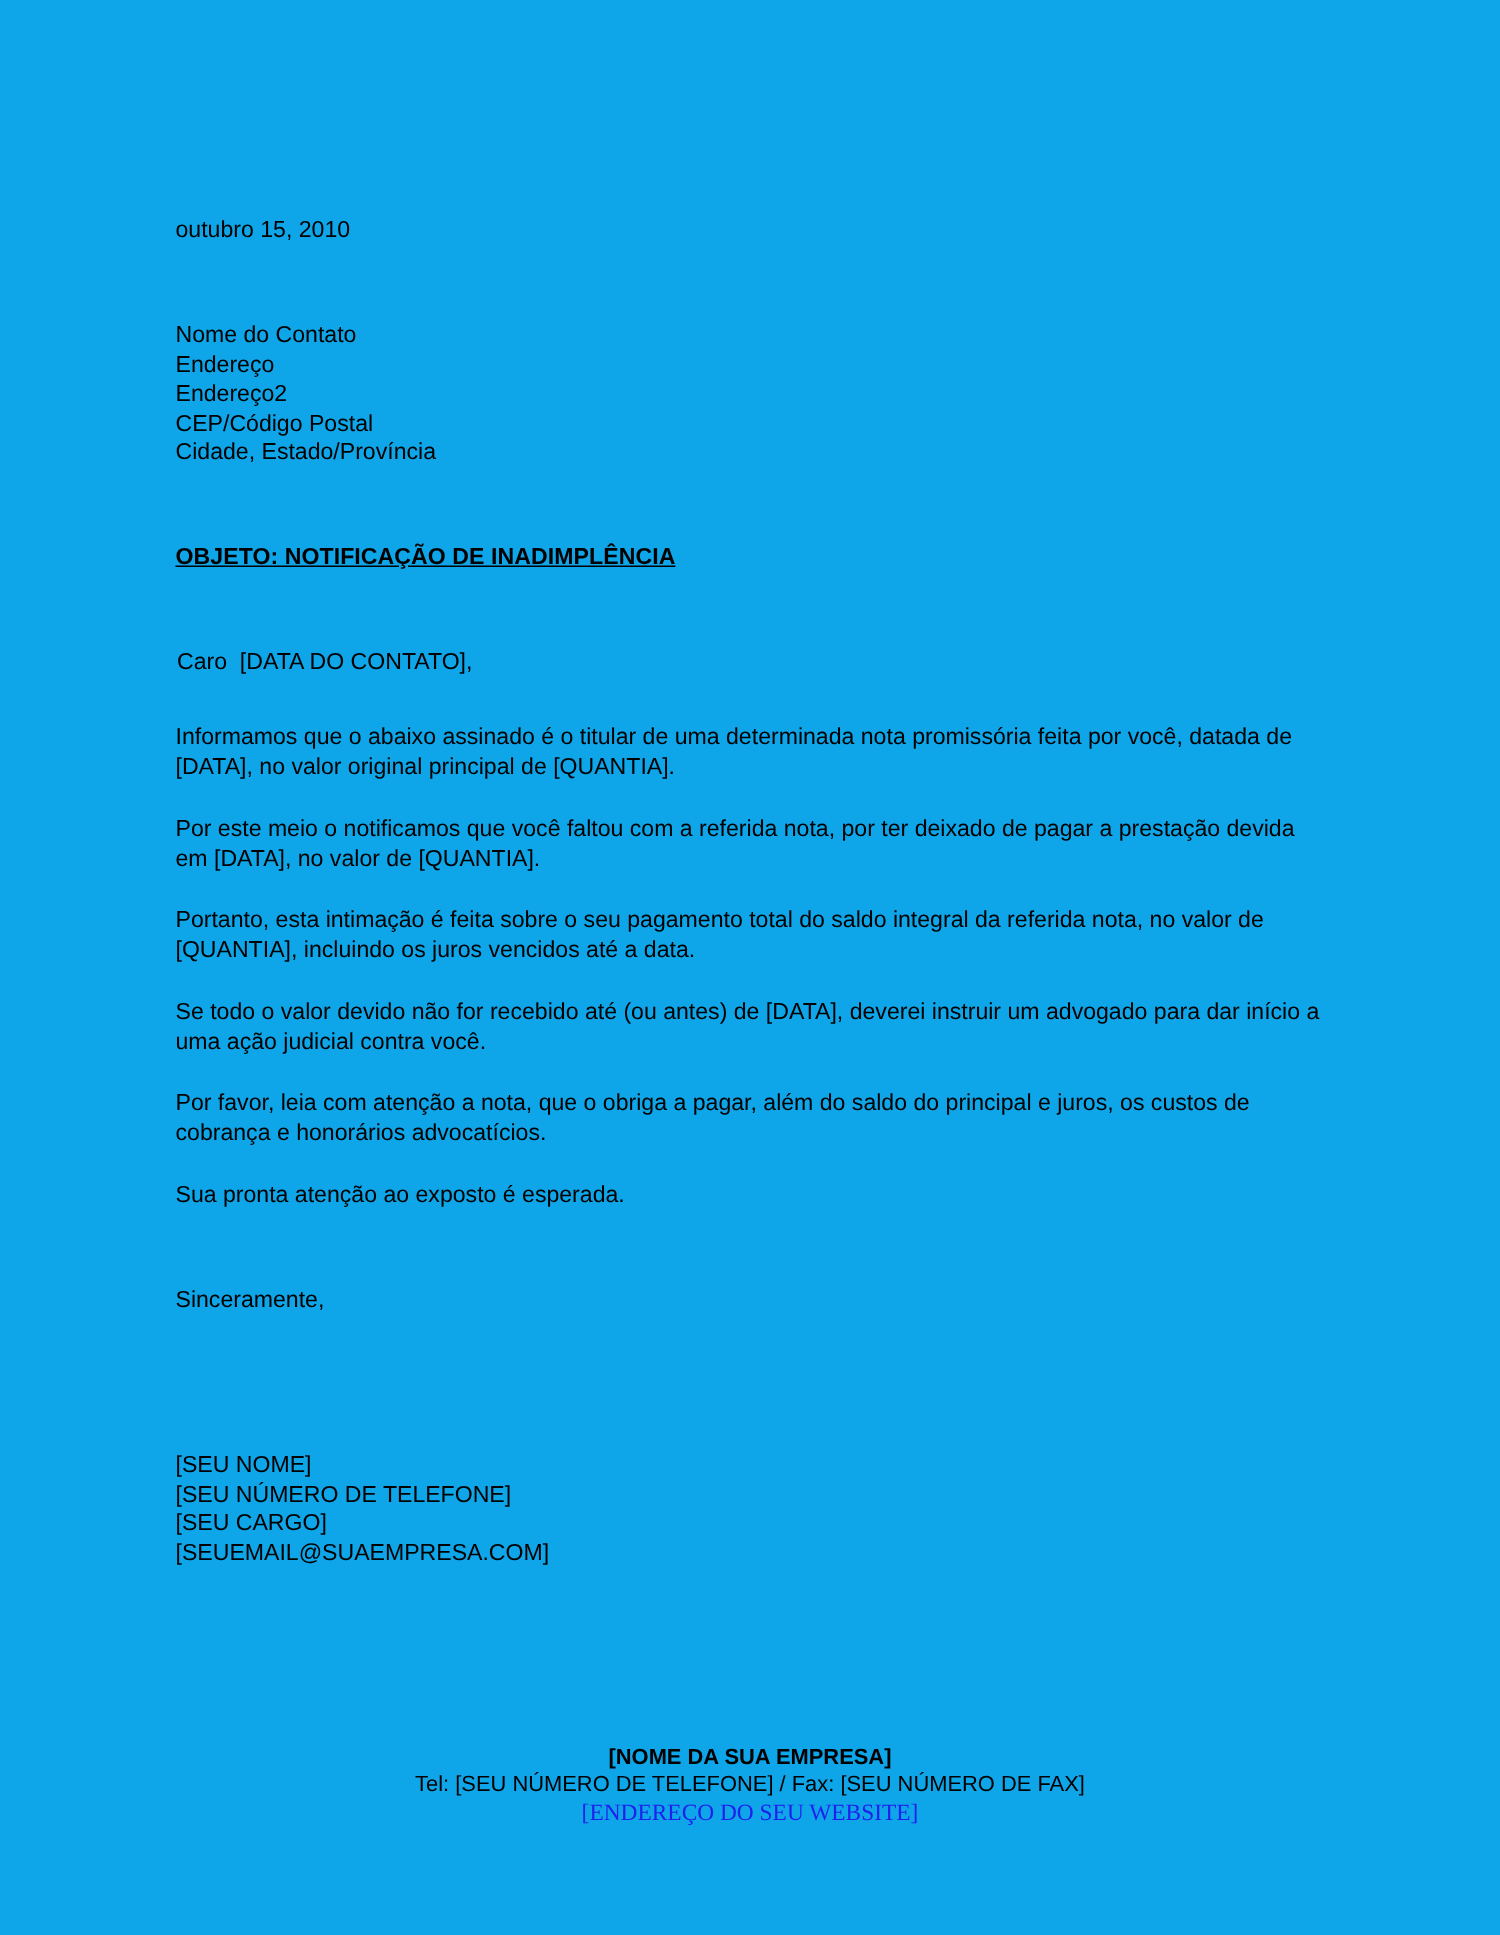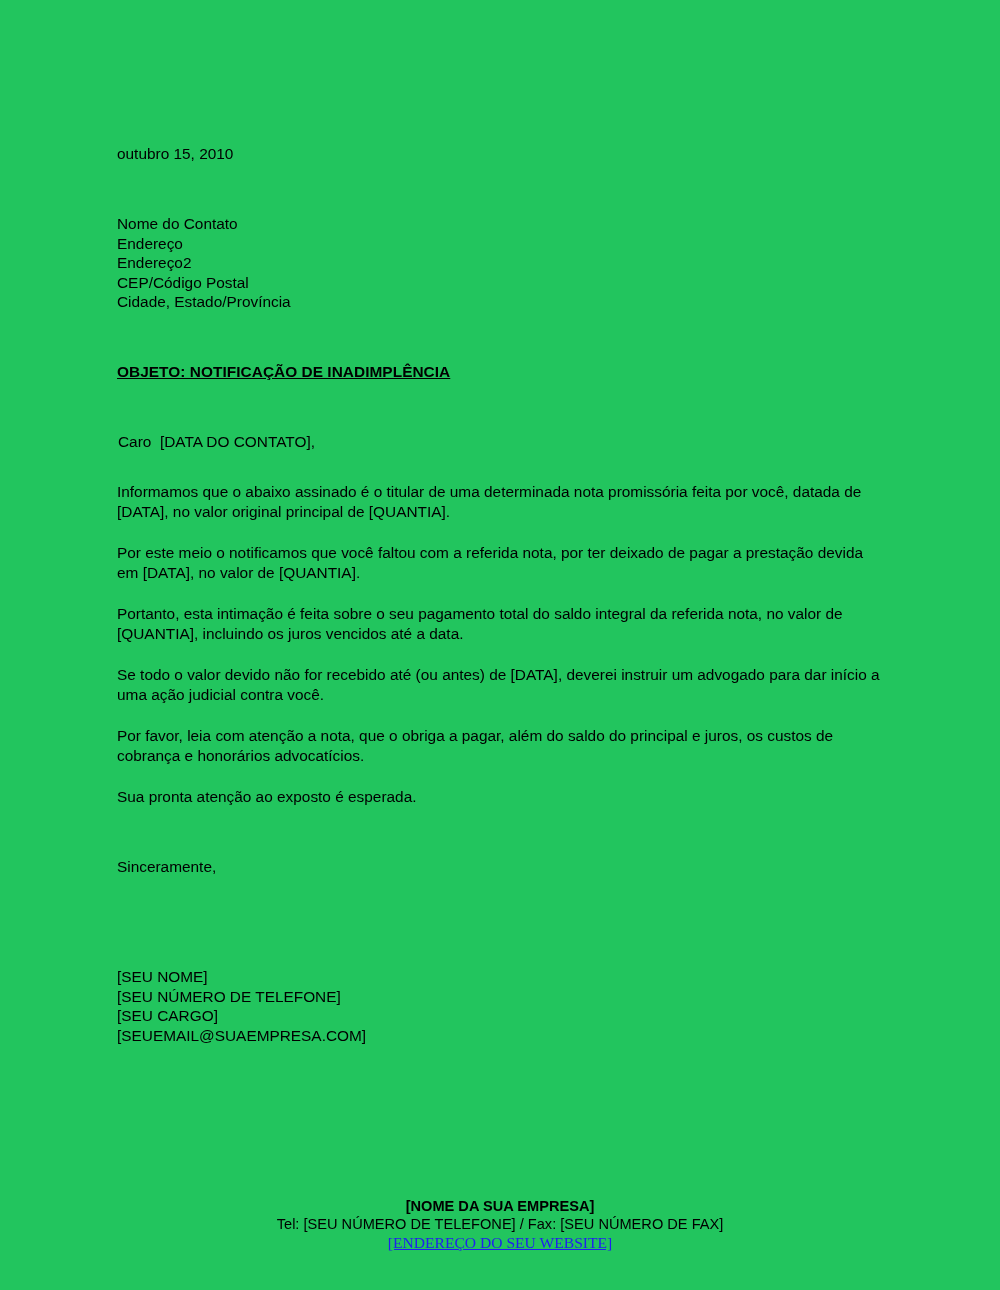--- a/index.html
+++ b/index.html
@@ -13,21 +13,21 @@
     height: 1290px;
     position: relative;
     font-family: "Liberation Sans", sans-serif;
     color: #000000;
     overflow: hidden;
   }
 
   .page {
     position: absolute;
     inset: 0;
-    background: #22c55e;
+    background: #0ea5e9;
   }
 
   
   .letter {
     position: absolute;
     left: 117px;
     top: 144px;
     width: 766px;
   }
 
@@ -79,28 +79,26 @@
     top: 1163px;
     text-align: center;
   }
   .footer-line {
     font-size: 14.6px;
     line-height: 18.4px;
     white-space: pre;
   }
   .footer-company {
     font-weight: bold;
-    margin-top: 34px;
   }
   .footer-link {
     font-family: "Liberation Serif", serif;
     font-size: 15.6px;
     line-height: 18.5px;
     color: #2020ee;
-    text-decoration: underline;
     cursor: pointer;
     display: inline-block;
   }
 </style>
 </head>
 <body>
 
 <div class="page">
 
   <div class="letter">

